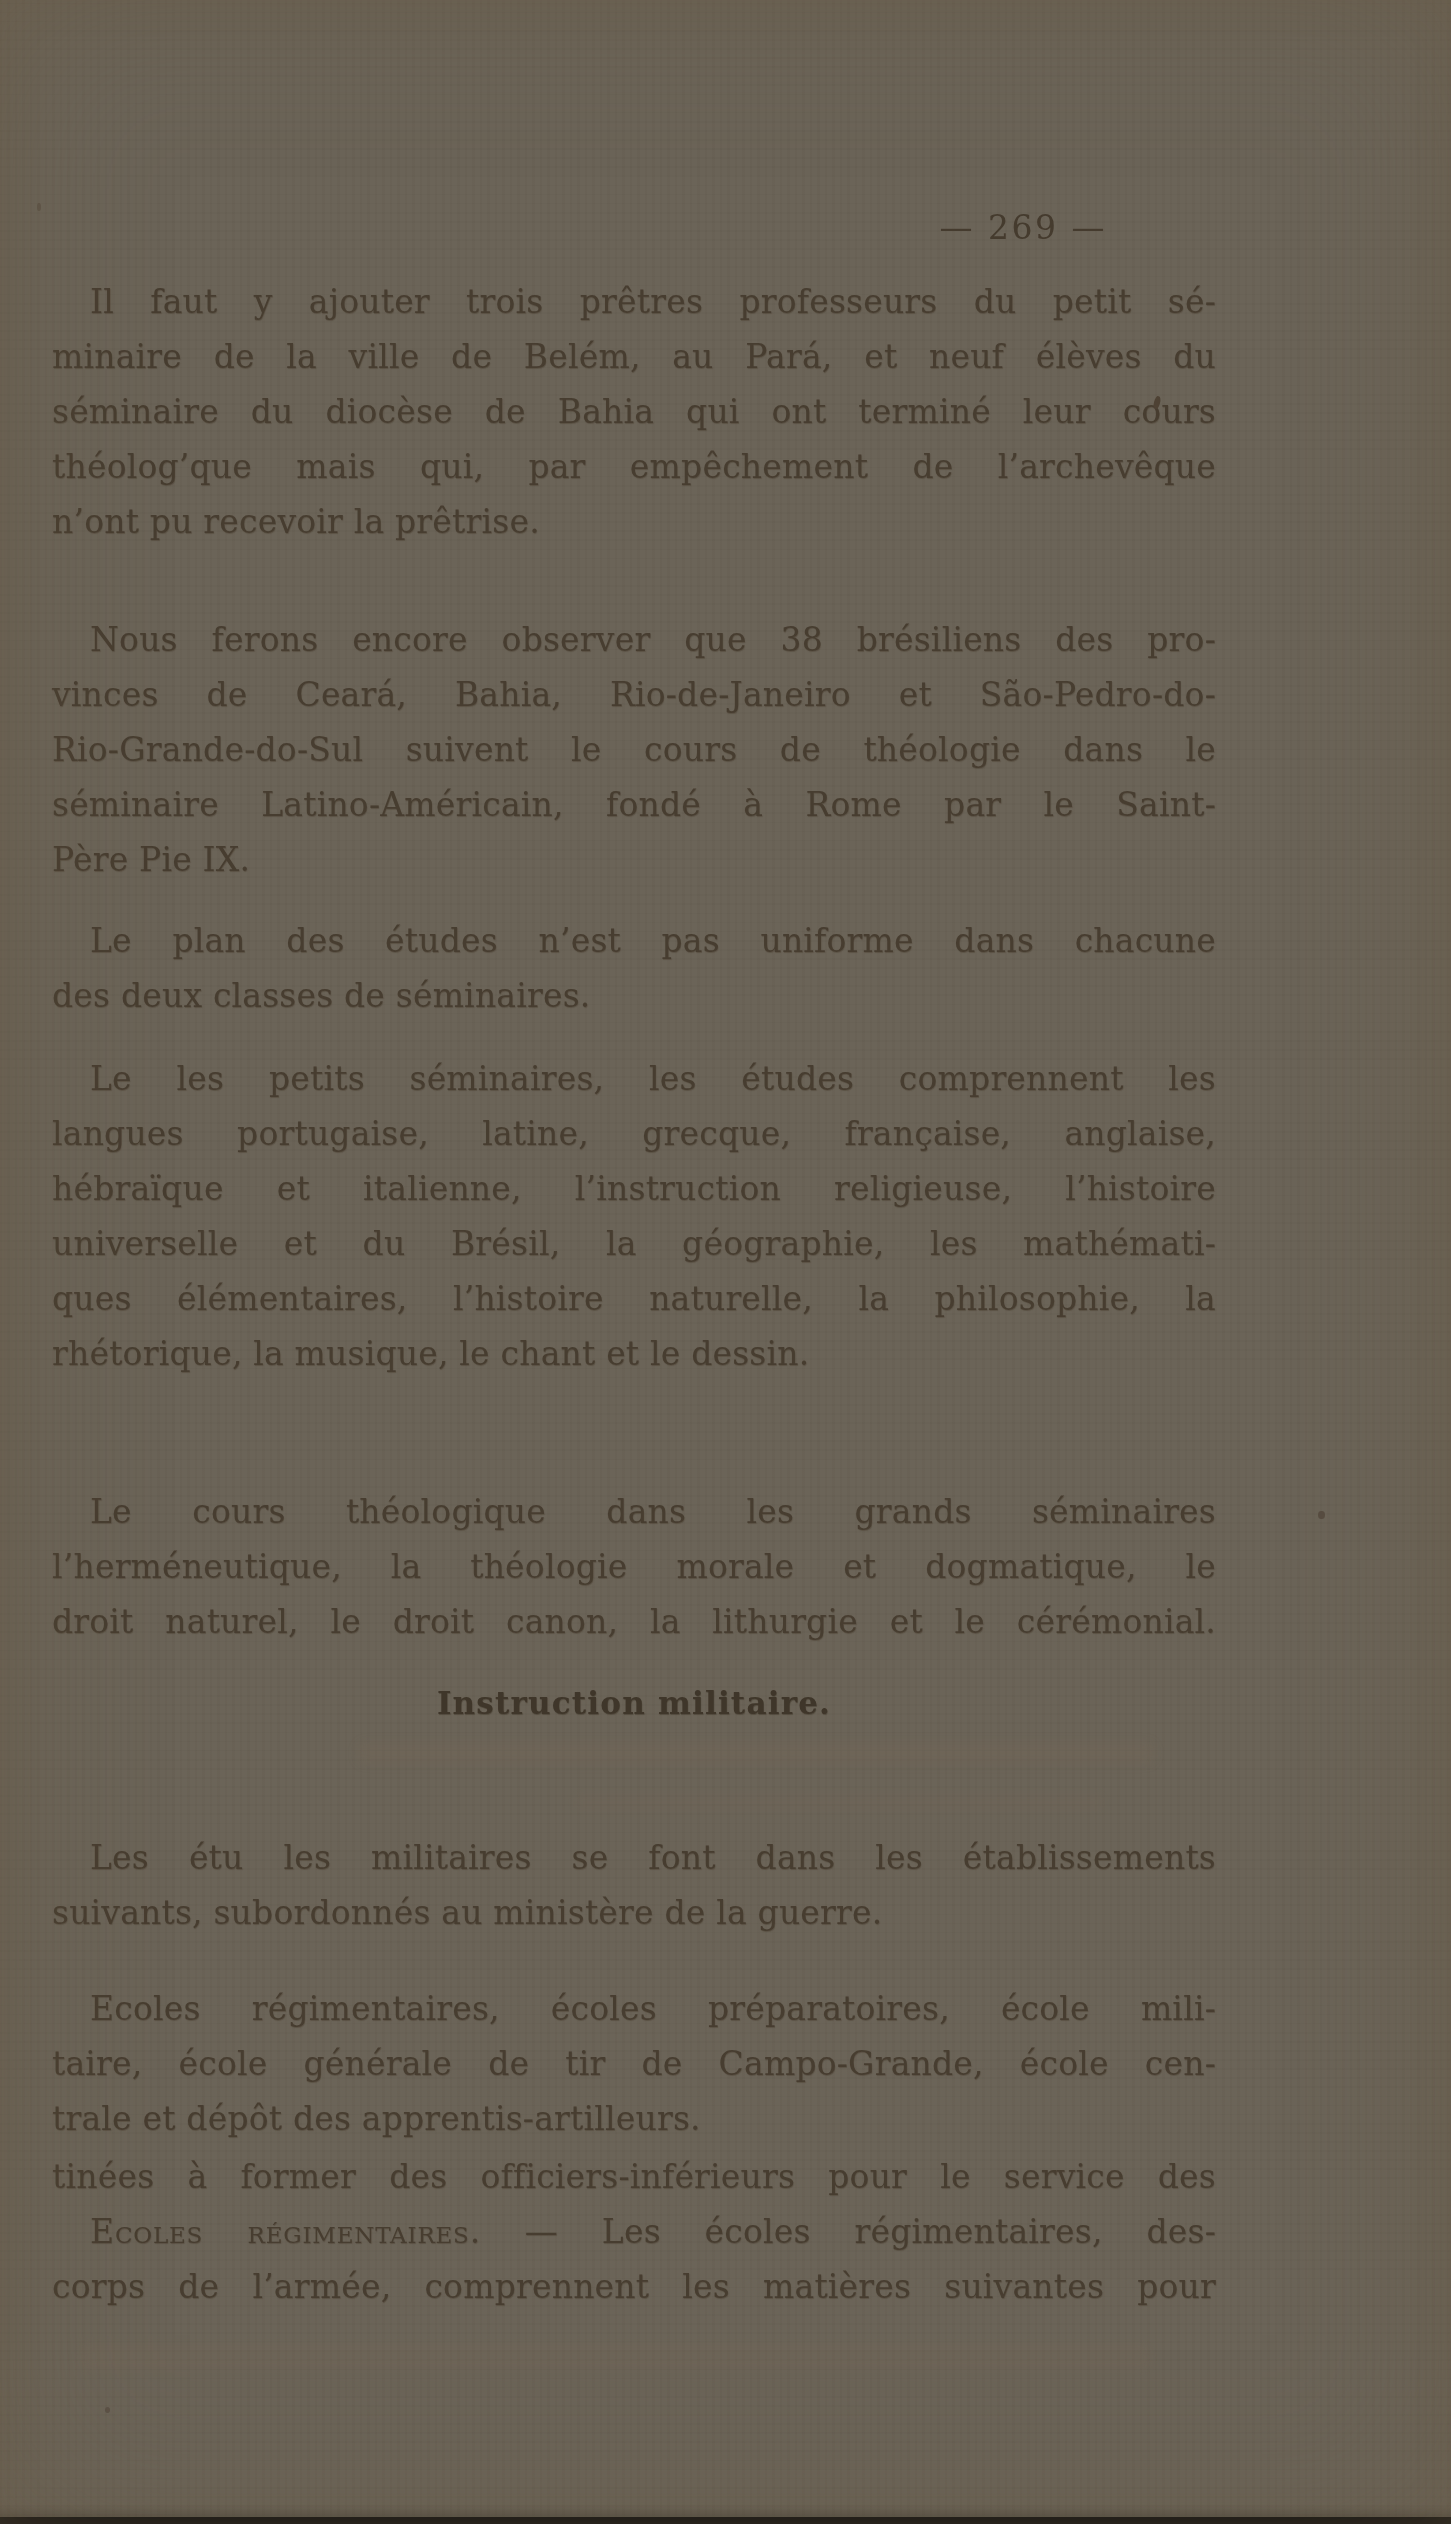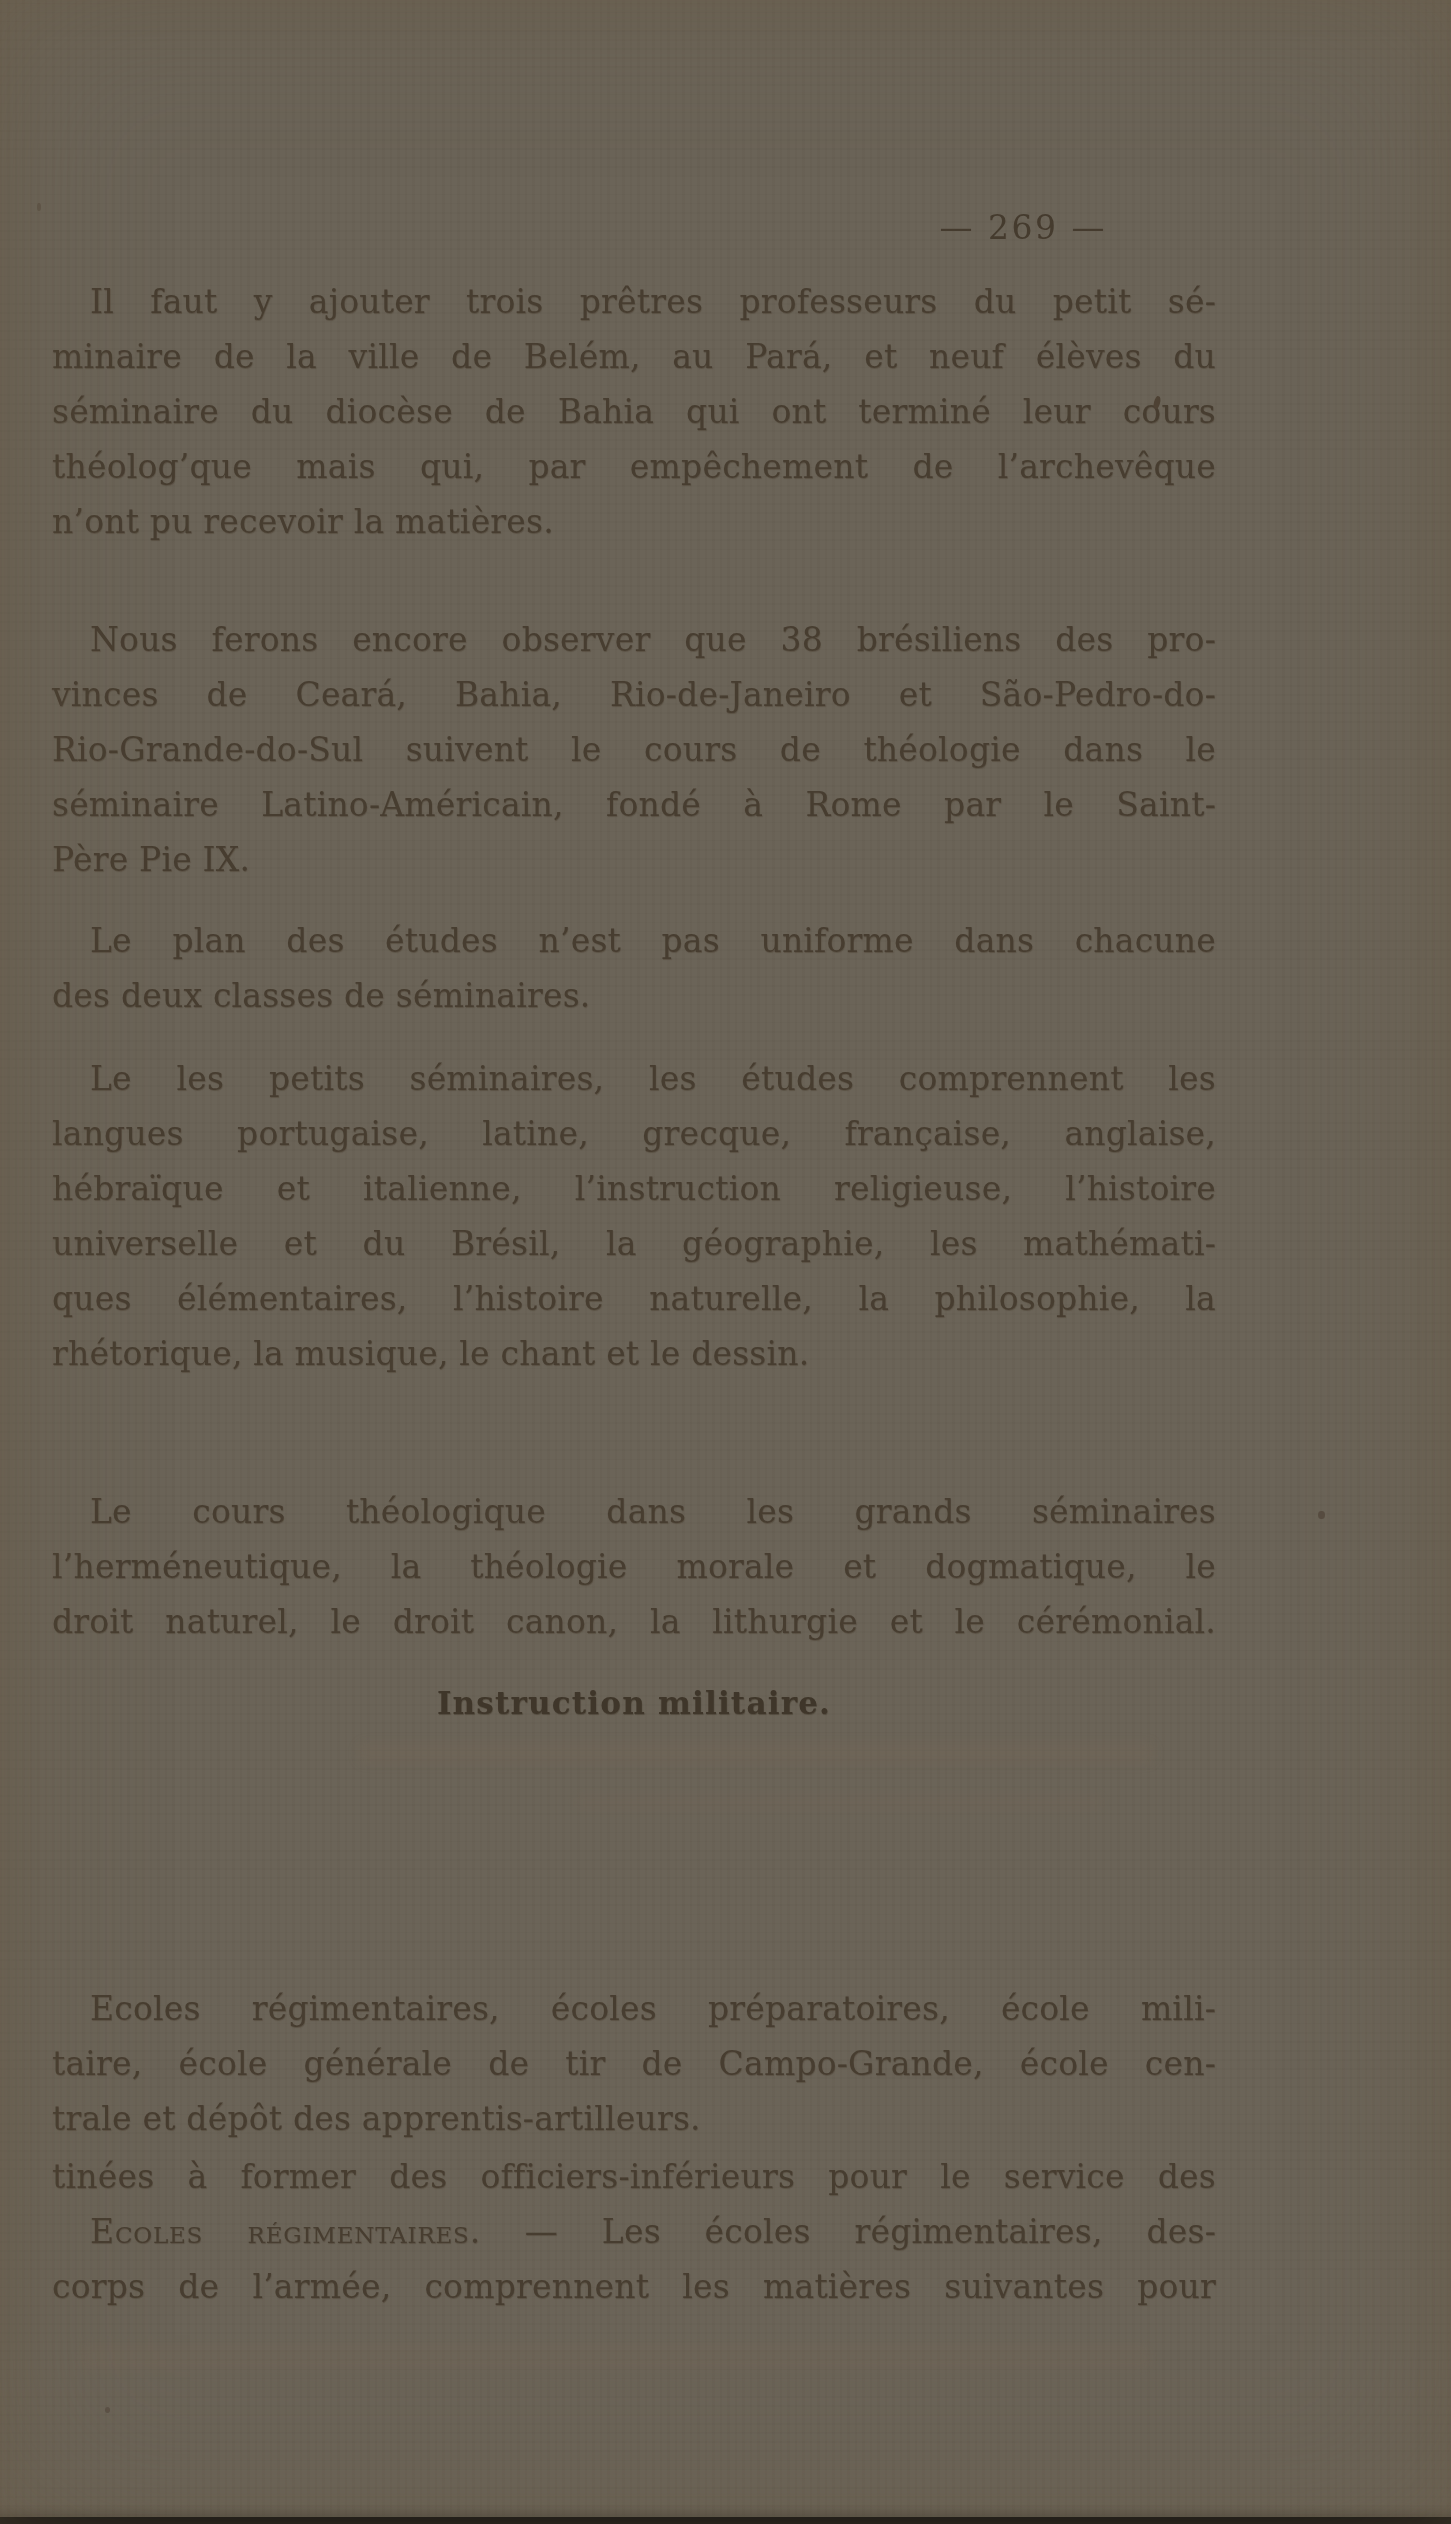--- a/index.html
+++ b/index.html
@@ -69,21 +69,21 @@
   <div class="ghost g3"></div>
   <div class="ghost g2"></div>
 
   <div class="pageno">— 269 —</div>
 
   <div class="para" style="top:274px">
     <div class="line first">Il faut y ajouter trois prêtres professeurs du petit sé-</div>
     <div class="line">minaire de la ville de Belém, au Pará, et neuf élèves du</div>
     <div class="line">séminaire du diocèse de Bahia qui ont terminé leur cours</div>
     <div class="line">théolog’que mais qui, par empêchement de l’archevêque</div>
-    <div class="line short">n’ont pu recevoir la matières.</div>
+    <div class="line short">n’ont pu recevoir la prêtrise.</div>
   </div>
 
   <div class="para" style="top:612px">
     <div class="line first">Nous ferons encore observer que 38 brésiliens des pro-</div>
     <div class="line">vinces de Ceará, Bahia, Rio-de-Janeiro et São-Pedro-do-</div>
     <div class="line">Rio-Grande-do-Sul suivent le cours de théologie dans le</div>
     <div class="line">séminaire Latino-Américain, fondé à Rome par le Saint-</div>
     <div class="line short">Père Pie IX.</div>
   </div>
 
@@ -102,20 +102,24 @@
   </div>
 
   <div class="para" style="top:1484px">
     <div class="line first">Le cours théologique dans les grands séminaires</div>
     <div class="line">l’herméneutique, la théologie morale et dogmatique, le</div>
     <div class="line">droit naturel, le droit canon, la lithurgie et le cérémonial.</div>
   </div>
 
   <div class="heading">Instruction militaire.</div>
 
+  <div class="para" style="top:1830px">
+    <div class="line first">Les étu les militaires se font dans les établissements</div>
+    <div class="line short">suivants, subordonnés au ministère de la guerre.</div>
+  </div>
 
   <div class="para" style="top:1981px">
     <div class="line first">Ecoles régimentaires, écoles préparatoires, école mili-</div>
     <div class="line">taire, école générale de tir de Campo-Grande, école cen-</div>
     <div class="line short">trale et dépôt des apprentis-artilleurs.</div>
   </div>
 
   <div class="para" style="top:2149px">
     <div class="line">tinées à former des officiers-inférieurs pour le service des</div>
     <div class="line first"><span class="sc">Ecoles régimentaires.</span><span> — Les écoles régimentaires, des-</span></div>

